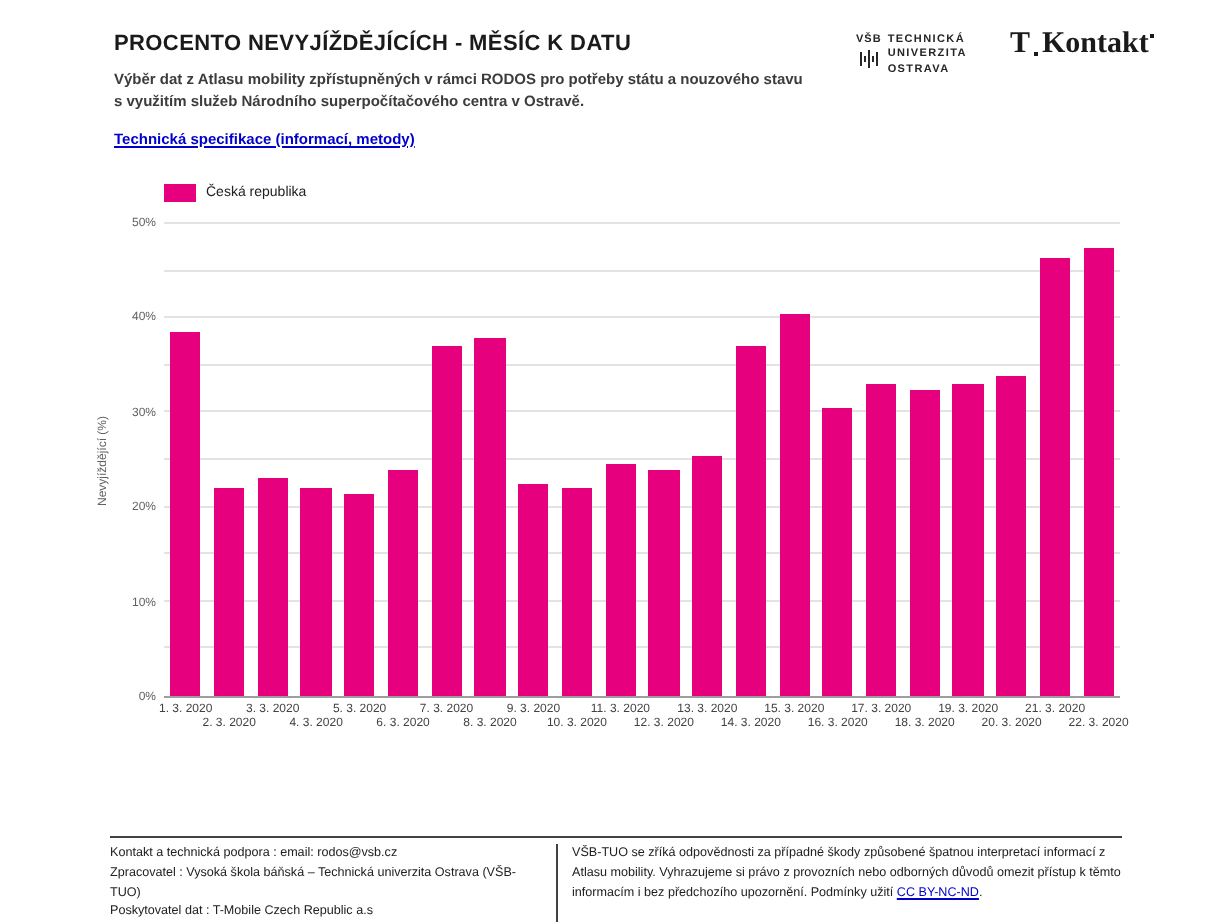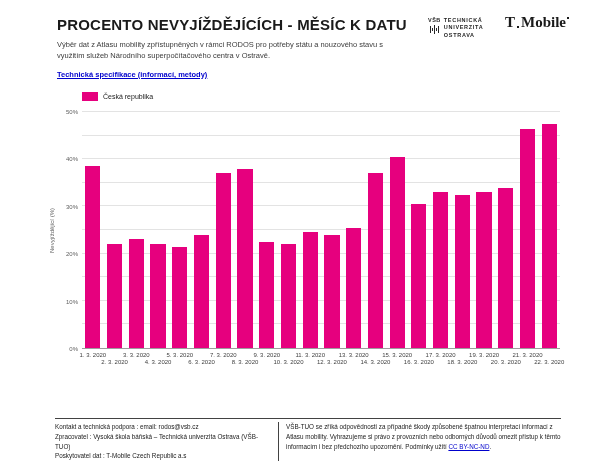--- a/index.html
+++ b/index.html
@@ -7,22 +7,22 @@
   body {
     position:relative;
     background:#ffffff;
     font-family:"Liberation Sans", sans-serif;
     color:#212121;
     overflow:hidden;
   }
 
   
   .header-left { position:absolute; left:57px; top:16px; width:350px; }
-  .page-title { font-size:15px; font-weight:700; letter-spacing:.2px; color:#1a1a1a; }
-  .page-subtitle { margin-top:7px; font-size:7.5px; line-height:1.45; color:#3c3c3c; width:345px; }
+  .page-title { font-size:11px; font-weight:700; letter-spacing:.2px; color:#1a1a1a; }
+  .page-subtitle { margin-top:7px; font-size:7.5px; line-height:1.45; color:#3c3c3c; width:345px;font-weight:bold; }
   .spec-link { display:inline-block; margin-top:8px; font-size:7.5px; font-weight:700;
                color:#0000cc; text-decoration:underline; cursor:pointer; }
 
   
   .vsb-logo { position:absolute; left:428px; top:17px; display:flex; gap:3px; color:#262626; }
   .vsb-left { display:flex; flex-direction:column; align-items:center; gap:2px; }
   .vsb-acronym { font-size:5.5px; font-weight:700; letter-spacing:.5px; }
   .wave-icon { display:flex; align-items:center; gap:1px; height:9px; }
   .wave-icon i { display:block; width:1px; background:#262626; }
   .wave-icon i:nth-child(1){height:7px;} .wave-icon i:nth-child(2){height:3px;}
@@ -90,21 +90,21 @@
   <div class="vsb-right">
     <div>TECHNICKÁ</div>
     <div>UNIVERZITA</div>
     <div>OSTRAVA</div>
   </div>
 </div>
 
 <div class="tmobile-logo">
   <span>T</span>
   <span class="tm-dot"></span>
-  <span>Mobile</span>
+  <span>Kontakt</span>
   <span class="tm-sup"></span>
 </div>
 
 <div class="chart">
   <div class="legend">
     <span class="legend-swatch" style="background: rgb(230, 0, 126);"></span>
     <span class="legend-label">Česká republika</span>
   </div>
   <div class="plot-row">
     <div class="y-title">

